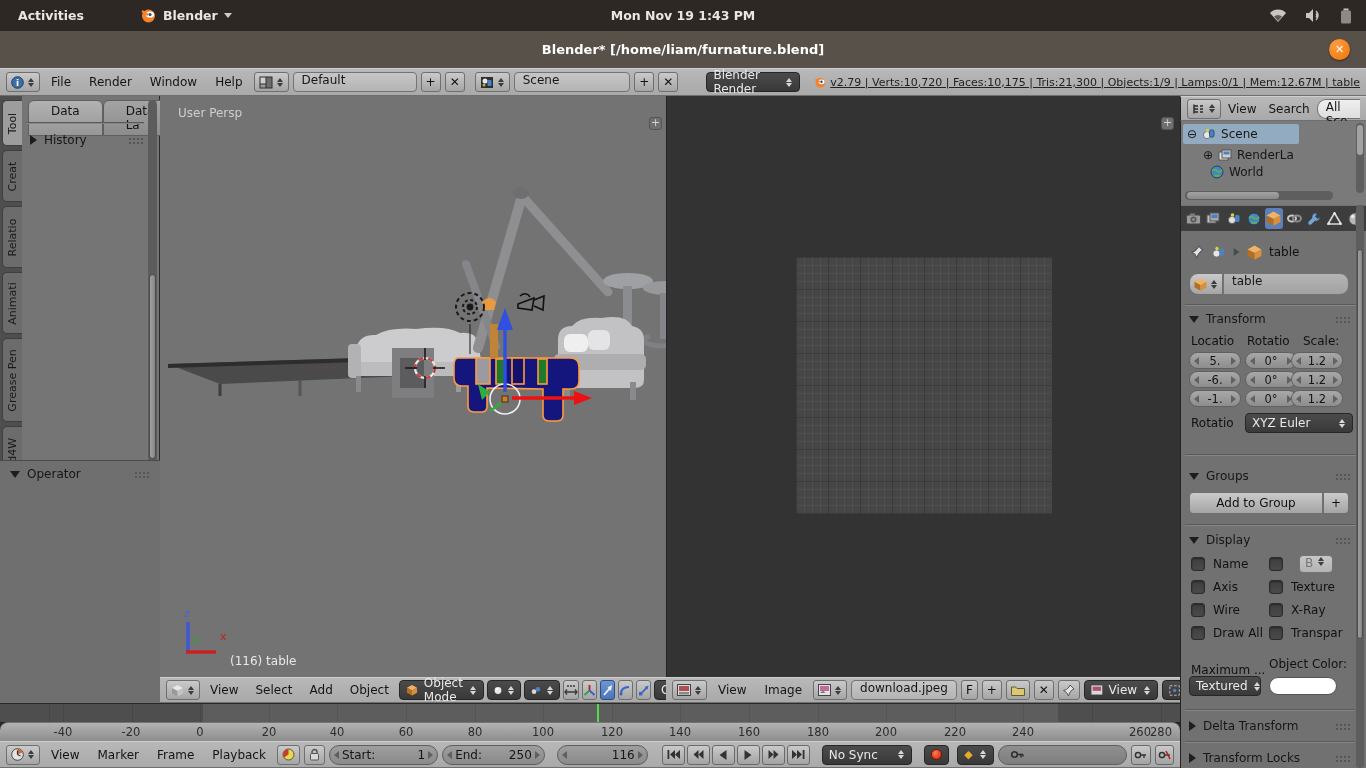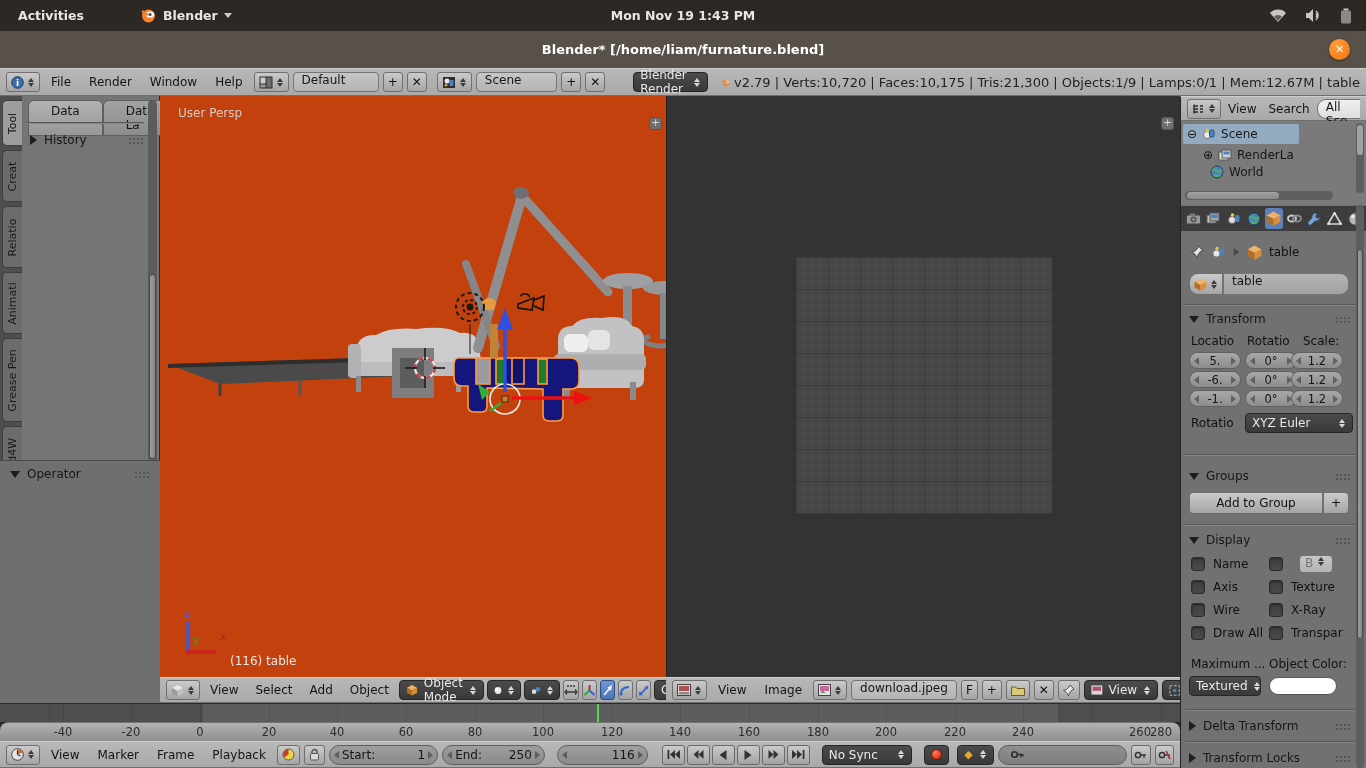--- a/index.html
+++ b/index.html
@@ -50,38 +50,38 @@
   .grip { width:16px; height:7px; background-image:radial-gradient(circle, #565656 1px, transparent 1.3px);
     background-size:4px 4px; }
   .panelhead { display:flex; align-items:center; gap:7px; color:#161616; }
   .panelhead .grip { margin-left:auto; }
   .sepline { border-top:1px solid #595959; border-bottom:1px solid #868686; height:0; }
   .chk { width:14px; height:14px; border-radius:3px; background:linear-gradient(#3f3f3f,#4a4a4a);
     border:1px solid #2c2c2c; box-shadow:inset 0 1px 2px rgba(0,0,0,.4); }
 
   
   #infohdr { left:0; top:68px; width:1366px; height:28px; }
-  #stats { color:#222; font-size:13px; white-space:nowrap; }
+  #stats { color:#222; font-size:11px; white-space:nowrap;text-decoration:underline; }
 
   
   #toolshelf { left:0; top:96px; width:160px; height:607px; background:#757575; border-right:1px solid #2a2a2a; }
   #vtabs { position:absolute; left:0; top:0; width:22px; height:607px; background:#4e4e4e; }
   .vtab { position:absolute; left:2px; width:20px; background:#6c6c6c; border:1px solid #3f3f3f; border-right:none;
     border-radius:5px 0 0 5px; color:#191919; font-size:11px; display:flex; align-items:center; justify-content:center; }
   .vtab span { transform:rotate(-90deg); white-space:nowrap; }
   .vtab.active { background:#9d9d9d; }
   #shelfscroll { position:absolute; left:148px; top:4px; width:9px; height:452px; background:#5c5c5c; border-radius:5px; }
   #shelfscroll .thumb { position:absolute; left:1px; width:7px; top:174px; height:185px;
     background:linear-gradient(90deg,#9f9f9f,#868686); border-radius:4px; border:1px solid #4a4a4a; }
   .toptab { background:linear-gradient(#b2b2b2,#979797); border:1px solid #5f5f5f; border-radius:6px 6px 0 0;
     padding:3px 22px; color:#141414; }
   .toptab.dim { background:linear-gradient(#a3a3a3,#8c8c8c); }
 
   
-  #view3d { left:160px; top:96px; width:506px; height:581px; background:#c2410c; }
+  #view3d { left:160px; top:96px; width:506px; height:581px; background:#737373; }
   #view3dhdr { left:160px; top:677px; width:506px; height:26px; }
   .cornerplus { width:13px; height:13px; background:#6f6f6f; border:1px solid #555; border-radius:3px;
     color:#d5d5d5; font-size:11px; line-height:10px; text-align:center; }
   .layergrid { display:grid; grid-template-columns:repeat(5,7px); grid-template-rows:repeat(2,7px); gap:1px;
     background:#8c8c8c; padding:1px; border:1px solid #5f5f5f; border-radius:2px; }
   .layergrid i { background:linear-gradient(#c9c9c9,#adadad); display:block; position:relative; }
   .layergrid i.on:after { content:""; position:absolute; left:1.5px; top:1.5px; width:4px; height:4px; border-radius:50%; background:#e98a1a; }
   .manipbtn { width:22px; height:20px; background:linear-gradient(#cacaca,#a5a5a5); border:1px solid #6f6f6f;
     border-radius:3px; display:inline-flex; align-items:center; justify-content:center; }
   .manipbtn.active { background:linear-gradient(#6f96d0,#4a76b8); border-color:#2f4f84; }
@@ -791,21 +791,21 @@
         <span class="abs" style="left:32px;top:46px">Wire</span>
         <span class="abs chk" style="left:88px;top:46px"></span>
         <span class="abs" style="left:110px;top:46px">X-Ray</span>
 
         <span class="abs chk" style="left:10px;top:69px"></span>
         <span class="abs" style="left:32px;top:69px">Draw All</span>
         <span class="abs chk" style="left:88px;top:69px"></span>
         <span class="abs" style="left:110px;top:69px">Transpar</span>
       </div>
       <div style="position:relative;height:48px;margin-top:4px">
-        <span class="abs" style="left:10px;top:0">Maximum ...</span>
+        <span class="abs" style="left:10px;top:6px">Maximum ...</span>
         <span class="abs" style="left:88px;top:0">Object Color:</span>
         <span class="abs sel-dark" style="left:8px;top:19px;width:72px">
           <span style="flex:1">Textured</span>
             <span class="updn"></span>
         </span>
         <span class="abs" style="left:88px;top:20px;width:68px;height:18px;background:#fff;border:1px solid #555;border-radius:9px"></span>
       </div>
       <div class="sepline" style="margin:4px 4px 0 4px"></div>
       <div class="panelhead" style="margin:8px 8px 0 8px">
         <span class="tri-right"></span>

